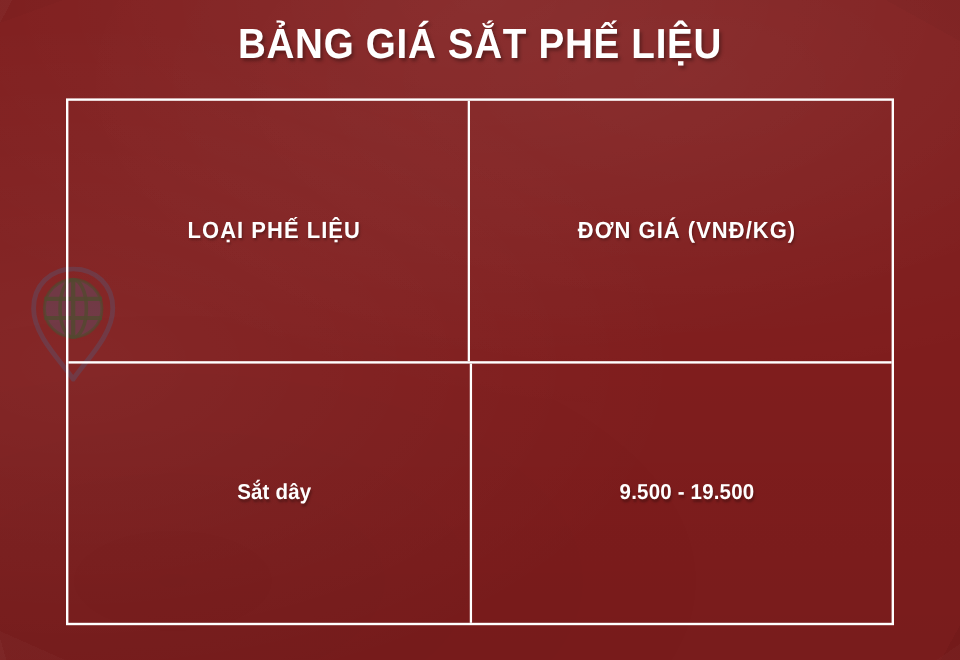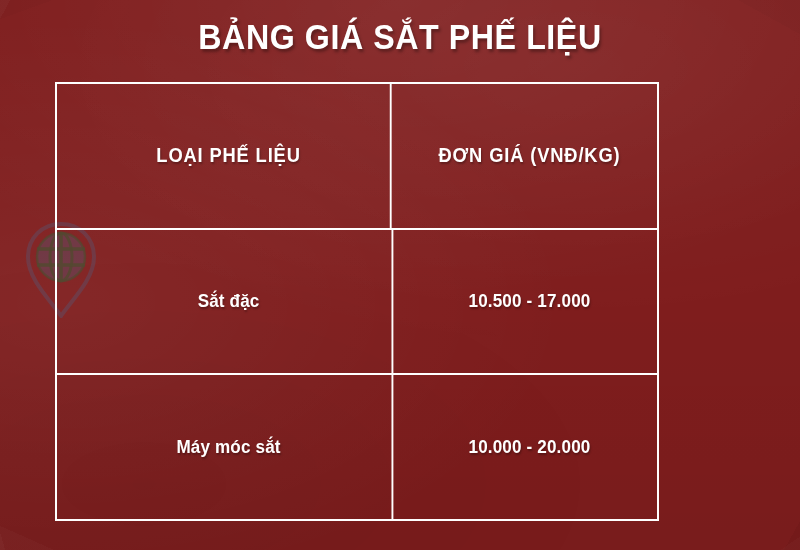--- a/index.html
+++ b/index.html
@@ -92,21 +92,21 @@
     transform-origin: 50% 50%;
     text-shadow: 2px 3px 3px rgba(0,0,0,0.30);
     white-space: nowrap;
   }
 
   
   .table-wrap {
     position: absolute;
     left: 55px;
     top: 82px;
-    width: 604px;
+    width: 690px;
     height: 439px;
     border: 2px solid #ffffff;
     box-sizing: border-box;
     display: flex;
     flex-direction: column;
   }
 
   .row {
     display: flex;
     flex: 1 1 0;
@@ -168,29 +168,25 @@
 
   <div class="title">BẢNG GIÁ SẮT PHẾ LIỆU</div>
 
   <div class="table-wrap">
 
     <div class="row header">
       <div class="cell col-type">LOẠI PHẾ LIỆU</div>
       <div class="cell col-price">ĐƠN GIÁ (VNĐ/KG)</div>
     </div>
 
-    <div class="row data">
-      <div class="cell col-type">Sắt đặc</div>
-      <div class="cell col-price">10.500 - 17.000</div>
-    </div>
-
-
 
 
 
 
     <div class="row data">
-      <div class="cell col-type">Máy móc sắt</div>
-      <div class="cell col-price">10.000 - 20.000</div>
+      <div class="cell col-type">Sắt dây</div>
+      <div class="cell col-price">9.500 - 19.500</div>
     </div>
+
+
 
   </div>
 </div>
 
 </body></html>

